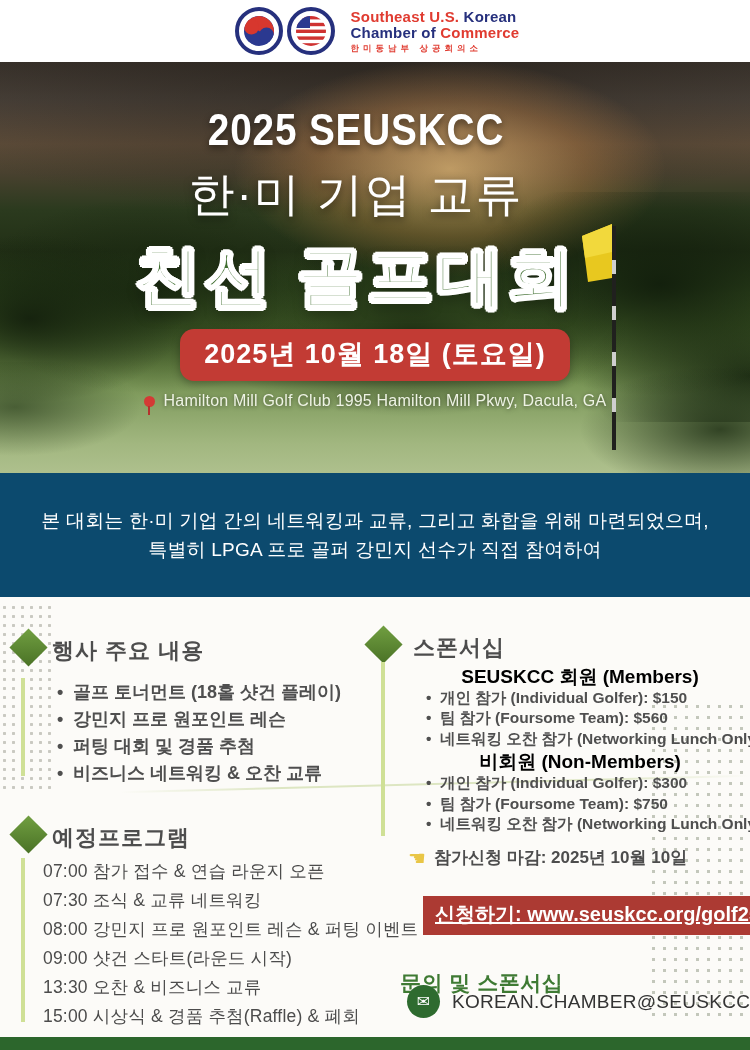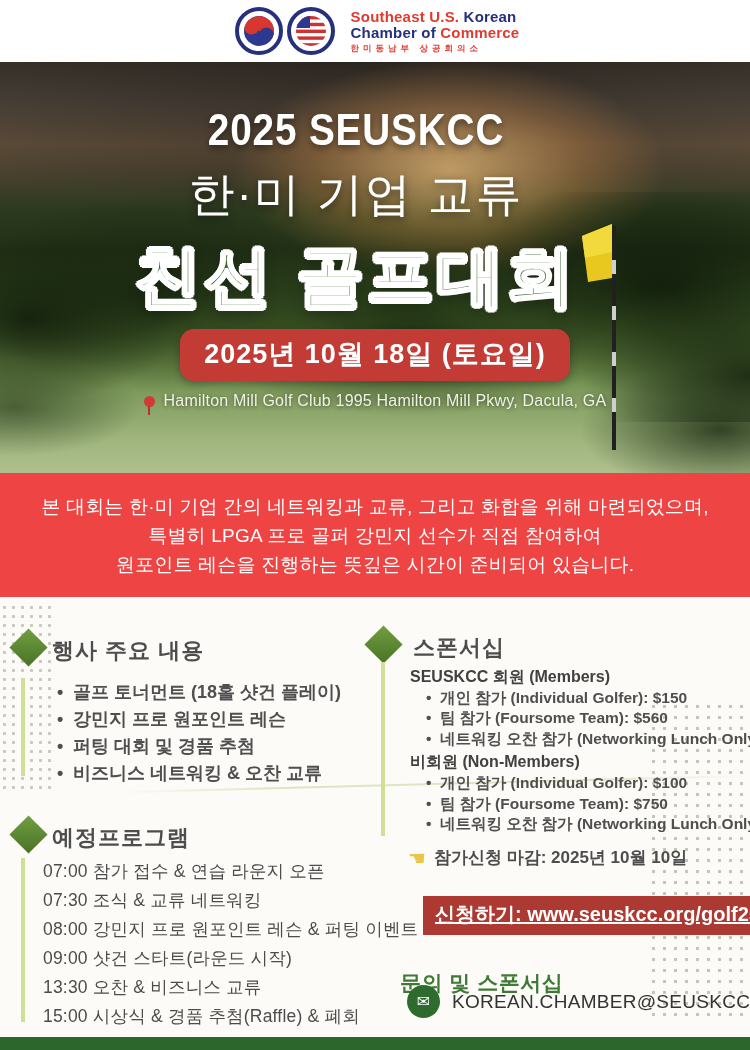--- a/index.html
+++ b/index.html
@@ -55,21 +55,21 @@
     padding:7px 24px 9px; border-radius:14px; letter-spacing:1px; box-shadow:0 3px 8px rgba(0,0,0,.3); }
   .loc-row { position:absolute; left:0; top:330px; width:750px; display:flex; justify-content:center;
     align-items:center; gap:9px; }
   .pin { position:relative; width:11px; height:11px; border-radius:50%; background:#d43a35; flex:0 0 auto; }
   .pin::after { content:""; position:absolute; left:4px; top:10px; width:2px; height:9px; background:#b5322d; }
   .loc-text { color:#eef3e4; font-size:16px; letter-spacing:.2px; text-shadow:0 1px 4px rgba(0,0,0,.5); }
 
   .golf-flag { position:absolute; left:572px; top:158px; }
 
   
-  .intro { position:absolute; left:0; top:473px; width:750px; height:124px; background:#ef4444;
+  .intro { position:absolute; left:0; top:473px; width:750px; height:124px; background:#0c4a6e;
     display:flex; flex-direction:column; align-items:center; justify-content:center; gap:2px; }
   .intro p { color:#ffffff; font-size:19px; line-height:27px; text-align:center; letter-spacing:.2px; }
 
   
   .content { position:absolute; left:0; top:597px; width:750px; height:440px; background:#fcfbf8; }
   .dots { position:absolute; background-image:radial-gradient(circle,#c9c9c1 1.4px, transparent 1.5px);
     background-size:9px 9px; }
   .dots-left  { left:0; top:6px; width:54px; height:192px; }
   .dots-right { left:648px; top:104px; width:102px; height:318px;
     background-image:radial-gradient(circle,#c3c7bb 1.8px, transparent 1.9px); background-size:11px 11px; }
@@ -80,21 +80,21 @@
     background:linear-gradient(135deg,#719f41,#4a7226); }
   .sec-title { position:absolute; font-size:22px; font-weight:bold; color:#4d4d4d; letter-spacing:1px; }
   .vbar { position:absolute; width:4px; background:#cfe096; }
 
   .bullets { position:absolute; list-style:none; }
   .bullets li { position:relative; font-size:18px; font-weight:bold; color:#4f4f4f;
     line-height:27px; padding-left:18px; white-space:nowrap; }
   .bullets li::before { content:"•"; position:absolute; left:2px; color:#4f4f4f; }
 
   .party { position:absolute; left:410px; top:68px; width:340px; }
-  .party .group-h { font-size:16px; font-weight:bold; color:#404040; line-height:20px; margin-top:2px; white-space:nowrap; }
+  .party .group-h { font-size:19px; font-weight:bold; color:#000000; line-height:20px; margin-top:2px; white-space:nowrap;text-align:center; }
   .party ul { list-style:none; margin:1px 0 3px 0; }
   .party li { position:relative; font-size:15.5px; font-weight:bold; color:#4f4f4f;
     line-height:20.4px; padding-left:30px; white-space:nowrap; }
   .party li::before { content:"•"; position:absolute; left:16px; color:#4f4f4f; }
 
   .program { position:absolute; left:43px; top:260px; }
   .program p { font-size:17.5px; color:#4c4c4c; line-height:29px; white-space:nowrap; letter-spacing:.2px; }
 
   .deadline { position:absolute; left:408px; top:249px; display:flex; align-items:center; gap:8px; }
   .hand { color:#e9c646; font-size:20px; line-height:1; }
@@ -184,21 +184,20 @@
 
     <div class="loc-row">
       <span class="pin"></span>
       <span class="loc-text">Hamilton Mill Golf Club 1995 Hamilton Mill Pkwy, Dacula, GA</span>
     </div>
   </div>
 
   <div class="intro">
     <p>본 대회는 한·미 기업 간의 네트워킹과 교류, 그리고 화합을 위해 마련되었으며,</p>
     <p>특별히 LPGA 프로 골퍼 강민지 선수가 직접 참여하여</p>
-    <p>원포인트 레슨을 진행하는 뜻깊은 시간이 준비되어 있습니다.</p>
   </div>
 
   <div class="content">
     <div class="dots dots-left"></div>
     <div class="dots dots-right"></div>
     <div class="deco-line"></div>
 
     <div class="diamond" style="left:15px; top:37px;"></div>
     <div class="sec-title" style="left:52px; top:39px;">행사 주요 내용</div>
     <div class="vbar" style="left:21px; top:81px; height:98px;"></div>
@@ -214,21 +213,21 @@
     <div class="vbar" style="left:381px; top:65px; height:174px;"></div>
     <div class="party">
       <div class="group-h">SEUSKCC 회원 (Members)</div>
       <ul>
         <li>개인 참가 (Individual Golfer): $150</li>
         <li>팀 참가 (Foursome Team): $560</li>
         <li>네트워킹 오찬 참가 (Networking Lunch Only): $25</li>
       </ul>
       <div class="group-h">비회원 (Non-Members)</div>
       <ul>
-        <li>개인 참가 (Individual Golfer): $100</li>
+        <li>개인 참가 (Individual Golfer): $300</li>
         <li>팀 참가 (Foursome Team): $750</li>
         <li>네트워킹 오찬 참가 (Networking Lunch Only): $35</li>
       </ul>
     </div>
 
     <div class="diamond" style="left:15px; top:224px;"></div>
     <div class="sec-title" style="left:52px; top:226px;">예정프로그램</div>
     <div class="vbar" style="left:21px; top:261px; height:164px;"></div>
     <div class="program">
       <p>07:00 참가 접수 &amp; 연습 라운지 오픈</p>

